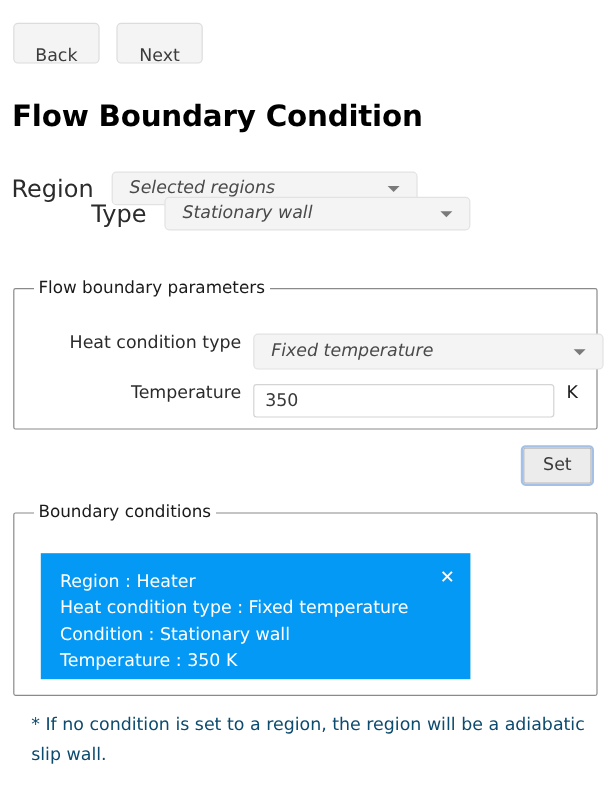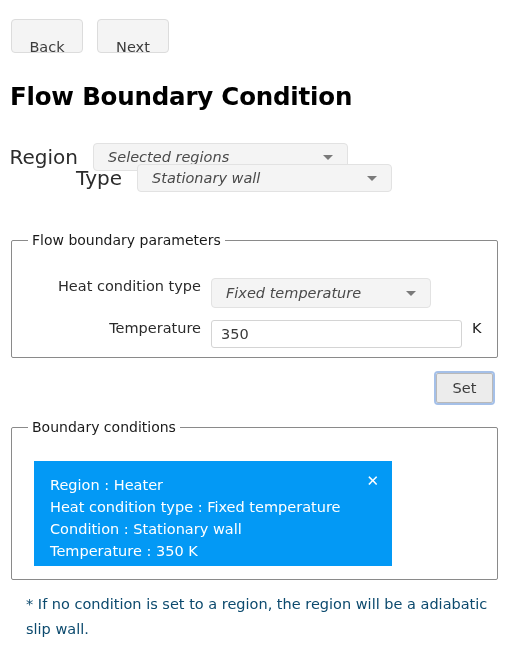--- a/index.html
+++ b/index.html
@@ -137,21 +137,21 @@
   #row-heat { left: 0px; top: 30px; }
   #row-temp { left: 0px; top: 72px; }
 
   .param-label {
     width: 189px;
     text-align: right;
     font-size: 14.5px;
     color: #2b2b2b;
   }
   #sel-heat {
-    width: 220px;
+    width: 292px;
     margin-left: 10px;
     height: 30px;
   }
 
   .text-input {
     margin-left: 10px;
     width: 251px;
     height: 28px;
     box-sizing: border-box;
     border: 1px solid #d4d4d4;

